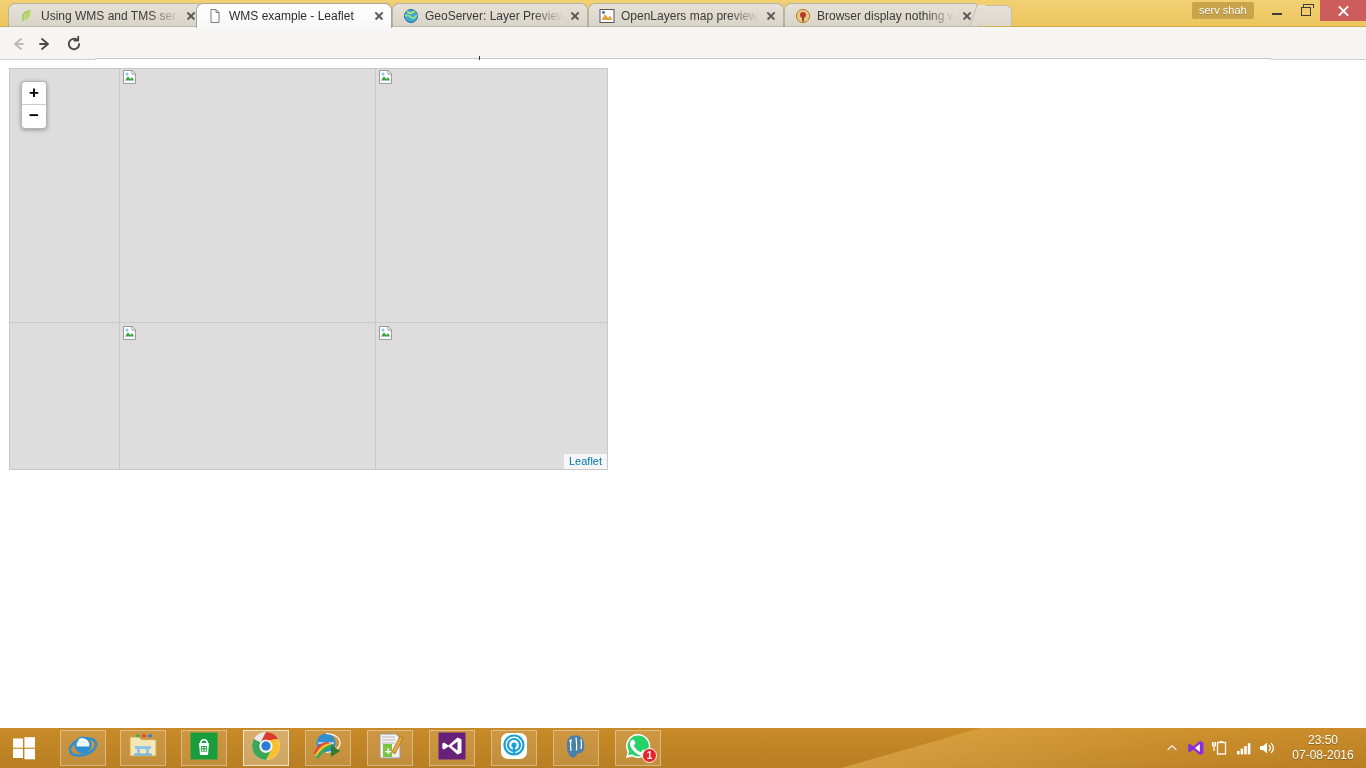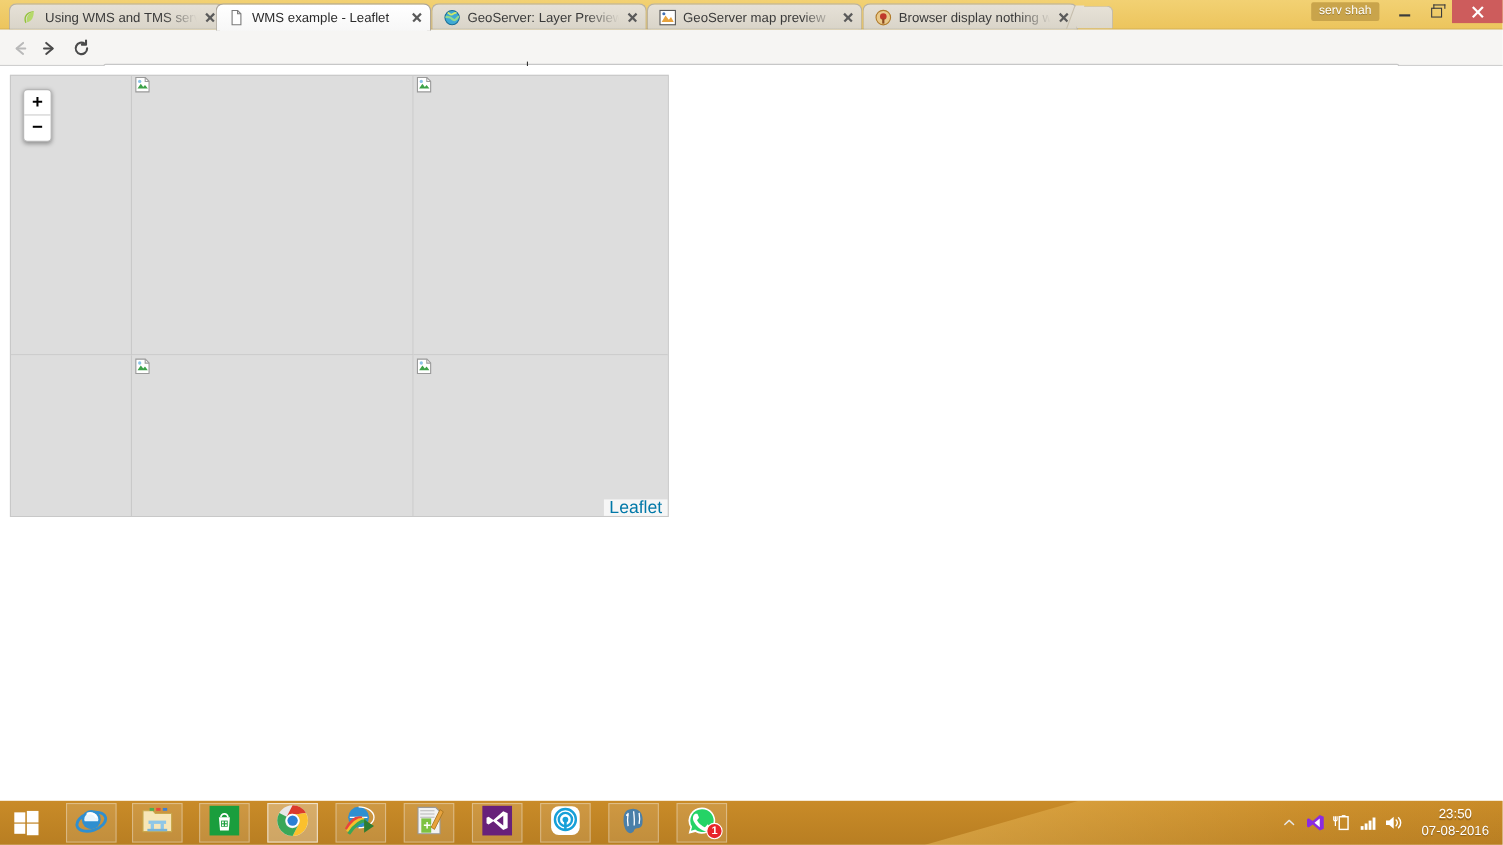--- a/index.html
+++ b/index.html
@@ -248,21 +248,21 @@
     color: #000000;
     text-decoration: none;
     cursor: pointer;
     font-family: "Liberation Sans", sans-serif;
   }
   .leaflet-control-zoom a:first-child { border-bottom: 1px solid #cccccc; }
   #leaflet-attribution {
     position: absolute; right: 0px; bottom: 0px;
     background: rgba(255,255,255,0.72);
     padding: 1px 5px;
-    font-size: 16px;
+    font-size: 11px;
     color: #0078A8;
     z-index: 20;
     line-height: 13px;
     cursor: pointer;
   }
 
   
   #taskbar {
     position: absolute; left: 0; top: 728px;
     width: 1366px; height: 40px;
@@ -364,21 +364,21 @@
     </div>
 
     <div class="tab" style="left:588px;width:196px;">
       <span class="favicon">
         <svg width="16" height="16" viewBox="0 0 16 16">
           <rect x="1" y="1.5" width="14" height="13" fill="#ffffff" stroke="#555" stroke-width="1"></rect>
           <path d="M2.5 12 L6 6 L9 10 L11 7.5 L13.5 12 Z" fill="#e8a33d"></path>
           <circle cx="4.5" cy="4.5" r="1.4" fill="#3f6fb5"></circle>
         </svg>
       </span>
-      <span class="tab-title">GeoServer map preview</span>
+      <span class="tab-title">OpenLayers map preview</span>
       <span class="tab-close"></span>
     </div>
 
     <div class="tab" style="left:784px;width:196px;">
       <span class="favicon">
         <svg width="16" height="16" viewBox="0 0 16 16">
           <circle cx="8" cy="8" r="6.6" fill="#e9c98a" stroke="#b07a2a" stroke-width="1"></circle>
           <circle cx="8" cy="7" r="3" fill="#c0392b"></circle>
           <rect x="7" y="9" width="2" height="4.5" fill="#8e4b1f"></rect>
         </svg>

